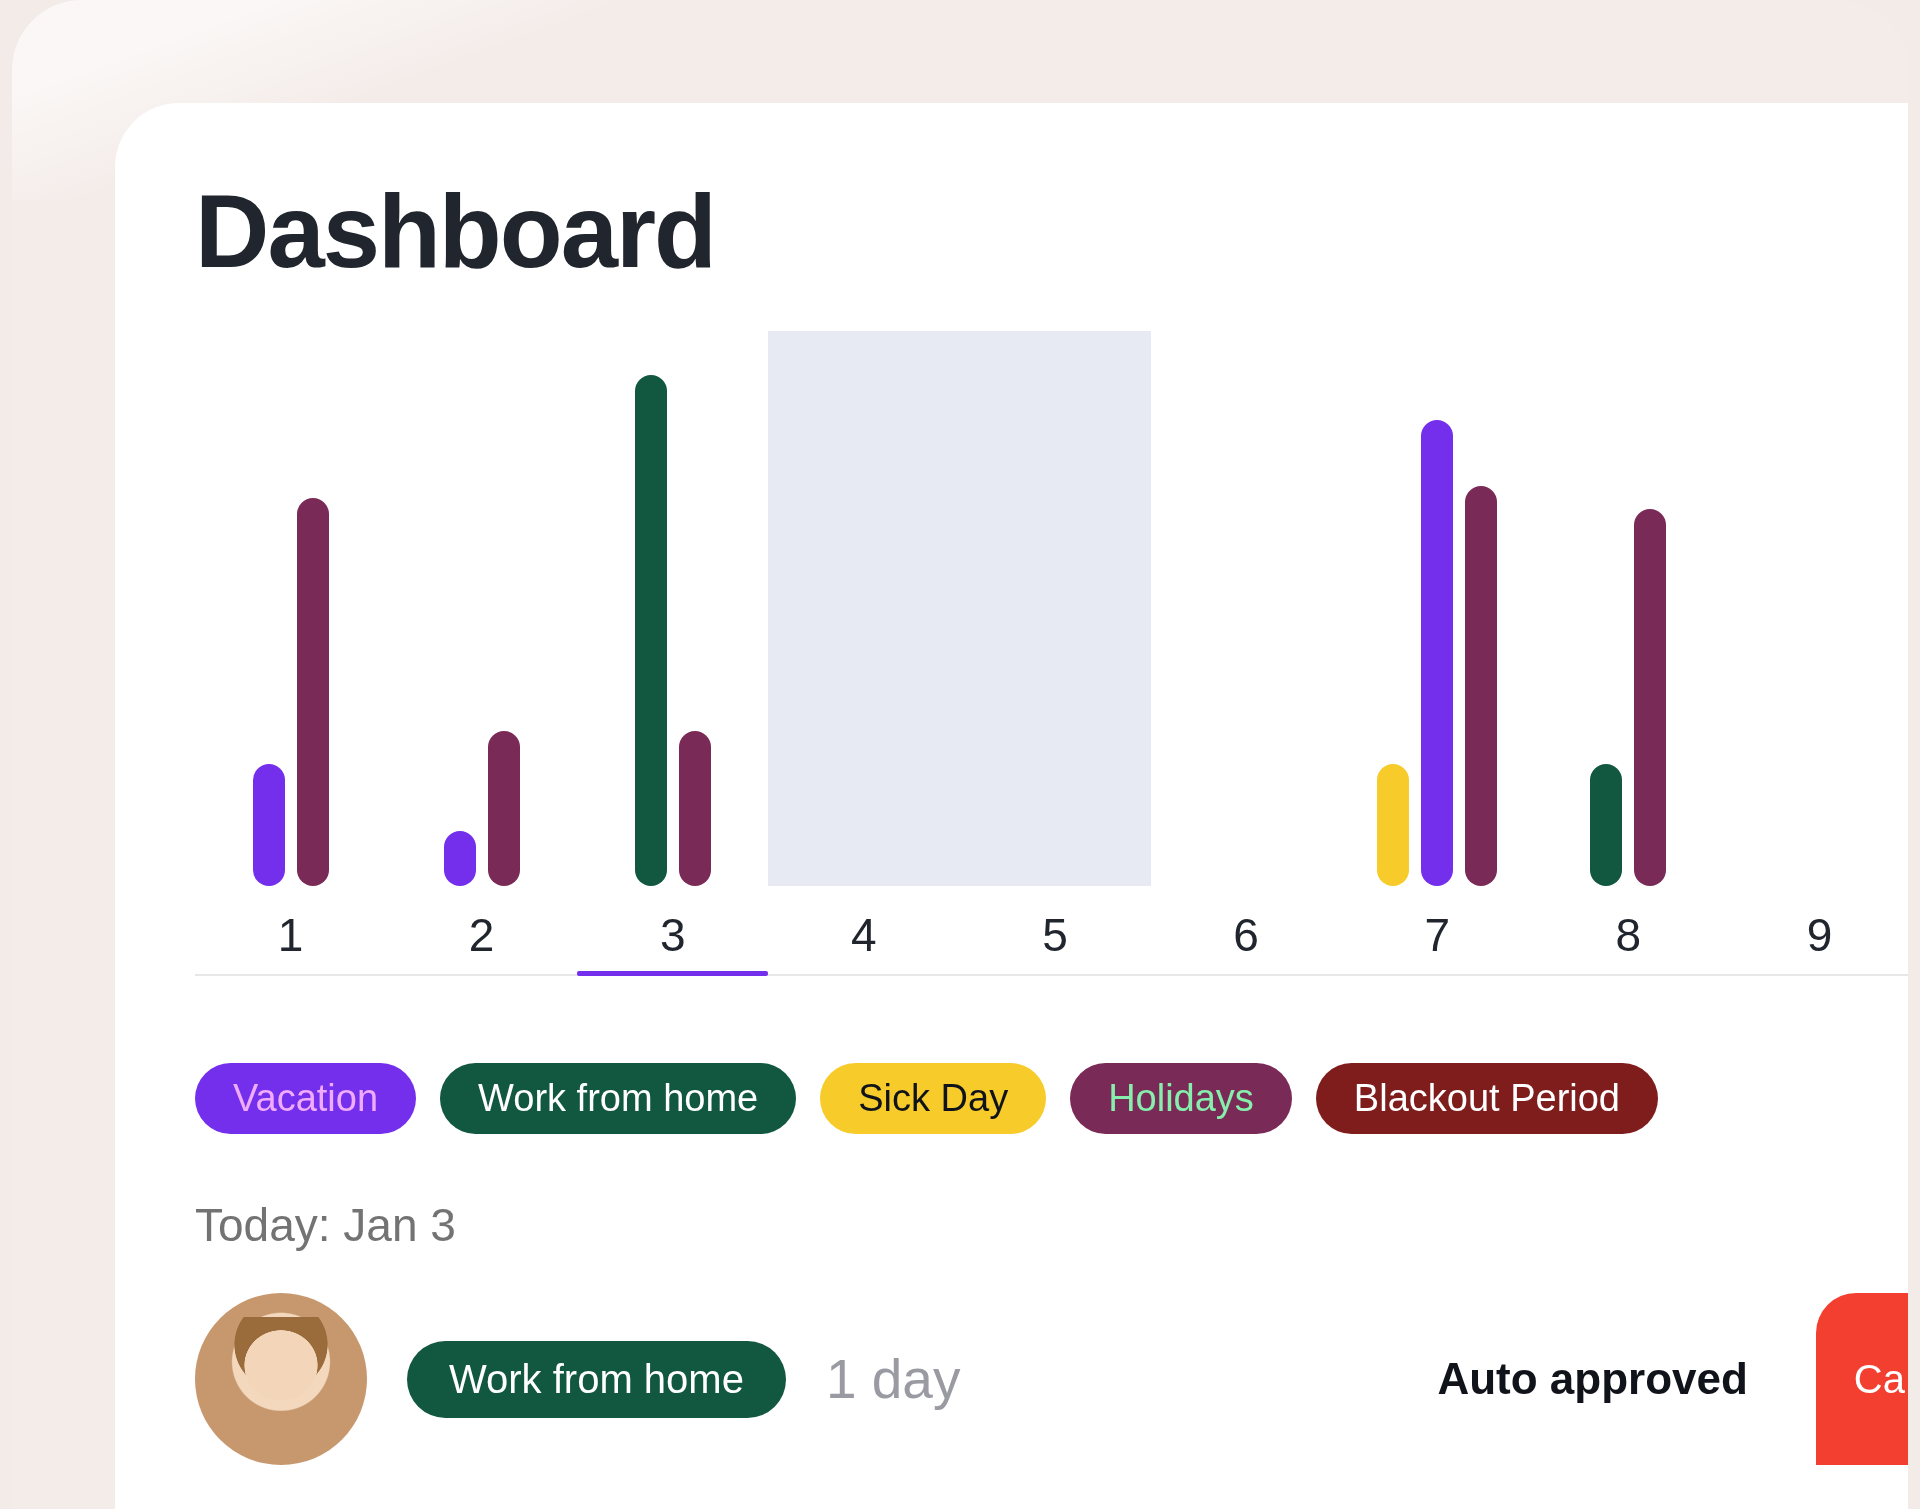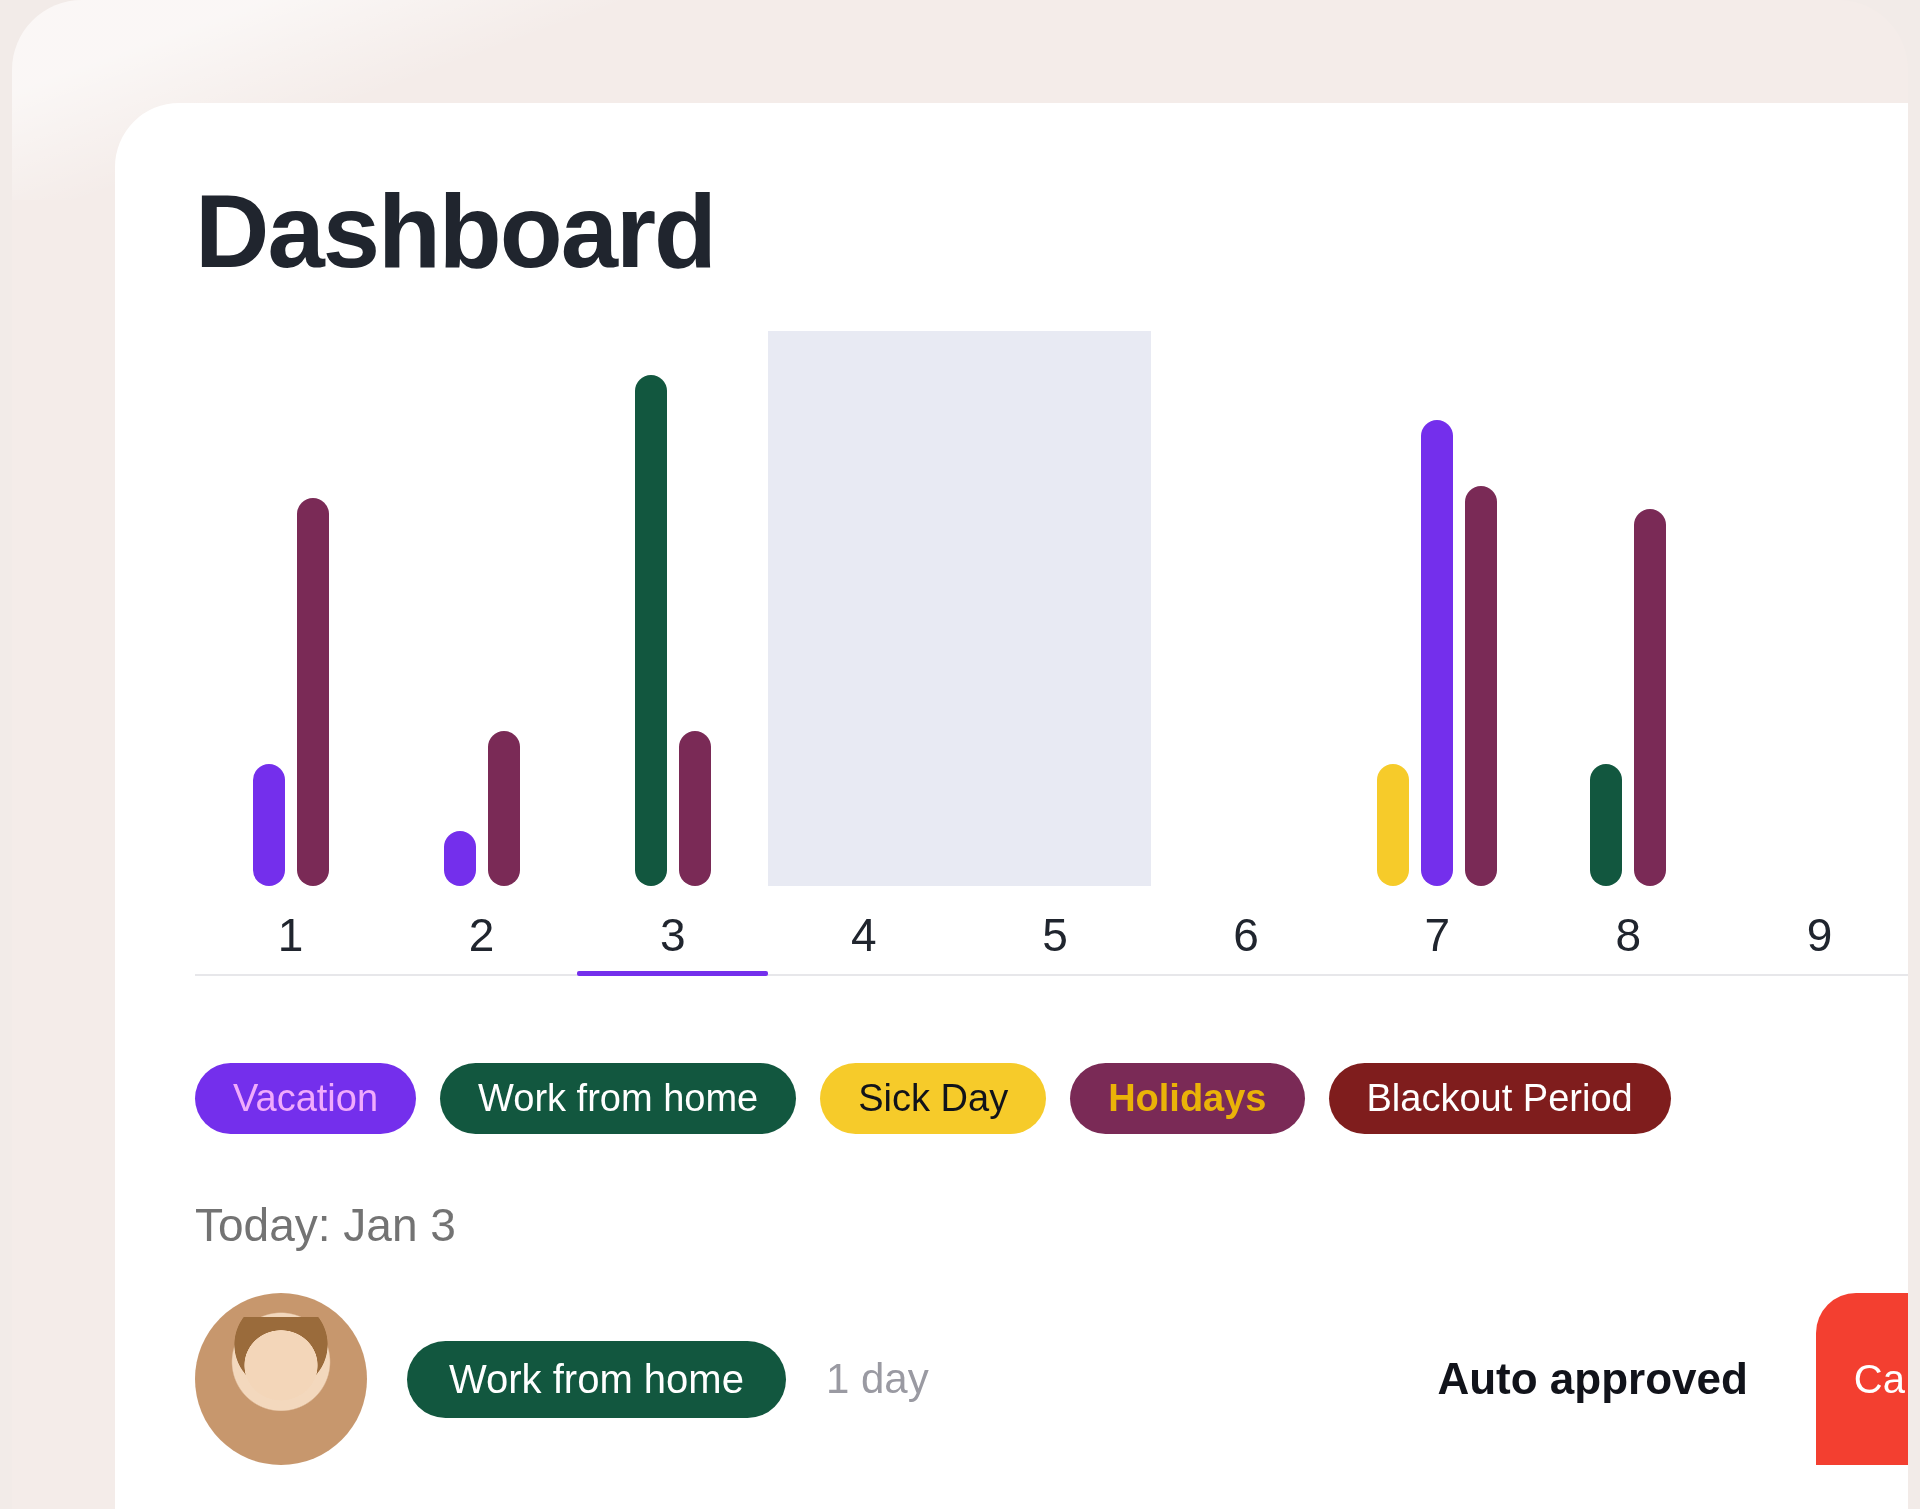--- a/index.html
+++ b/index.html
@@ -153,21 +153,21 @@
     content:"";
     position:absolute;
     left:18%; top:14%;
     width:64%; height:80%;
     background:
       radial-gradient(ellipse 55% 42% at 50% 35%, #f3d6b9 0 60%, transparent 61%),
       radial-gradient(ellipse 70% 55% at 50% 20%, #9a6b3b 0 60%, transparent 61%);
   }
   .entry .pill { font-size: 40px; padding: 16px 42px; }
   .duration {
-    font-size: 42px;
+    font-size: 55px;
     color: #9a9aa2;
     font-weight: 400;
   }
   .spacer { flex: 1; }
   .auto-approved {
     font-size: 44px;
     font-weight: 600;
     color: #11131a;
     margin-right: 28px;
   }
@@ -219,21 +219,21 @@
           <div class="tick" style="left: 1242.22px;">7</div>
           <div class="tick" style="left: 1433.33px;">8</div>
           <div class="tick" style="left: 1624.44px;">9</div>
         </div>
     </div>
 
     <div class="legend" id="legend">
         <span class="pill" style="background: rgb(116, 47, 236); color: #f0abfc;">Vacation</span>
         <span class="pill" style="background: rgb(18, 87, 63); color: rgb(255, 255, 255);">Work from home</span>
         <span class="pill" style="background: rgb(246, 203, 42); color: rgb(17, 19, 26);">Sick Day</span>
-        <span class="pill" style="background: rgb(122, 42, 86); color: #eab308; font-weight: bold;">Holidays</span>
+        <span class="pill" style="background: rgb(122, 42, 86); color: #86efac;">Holidays</span>
         <span class="pill" style="background: #7f1d1d; color: rgb(255, 255, 255);">Blackout Period</span>
       </div>
 
     <div class="today-label">Today: Jan 3</div>
 
     <div class="entry">
       <div class="avatar"></div>
       <span class="pill" id="entry-pill" style="background: rgb(18, 87, 63); color: rgb(255, 255, 255);">
         <span>Work from home</span>
       </span>

